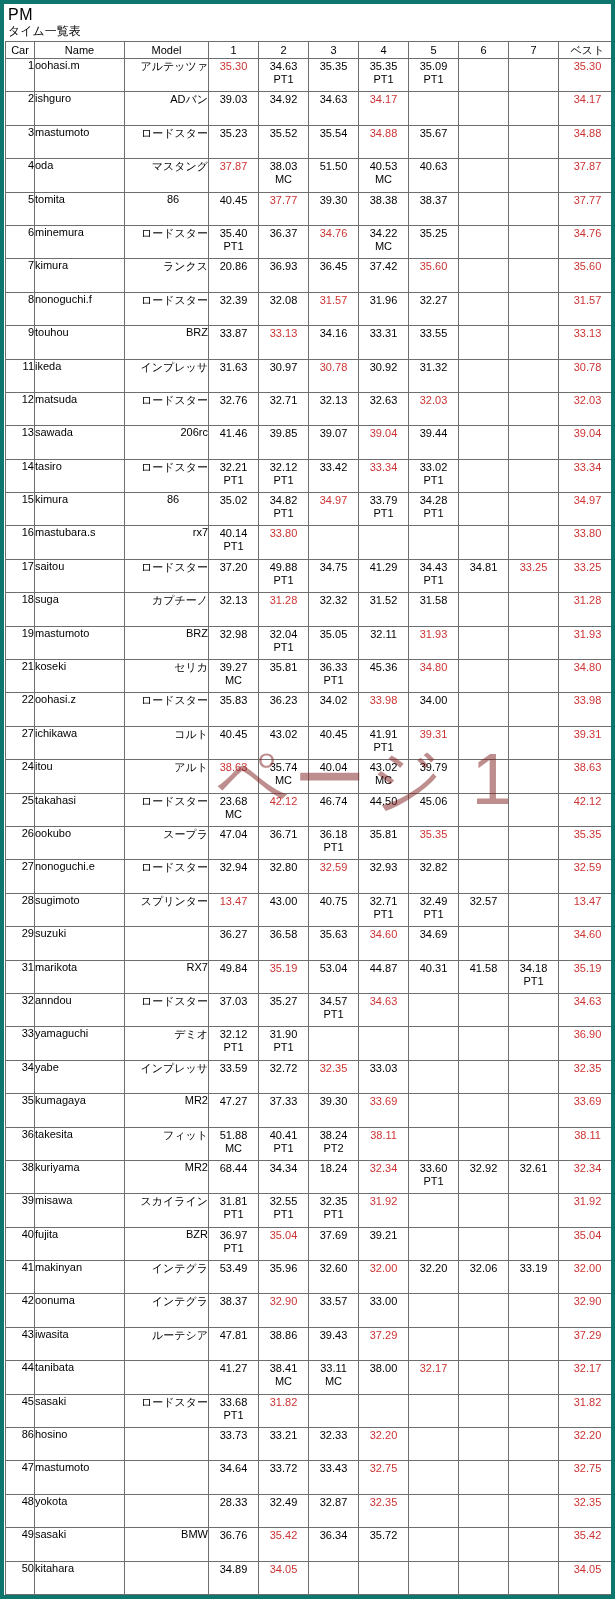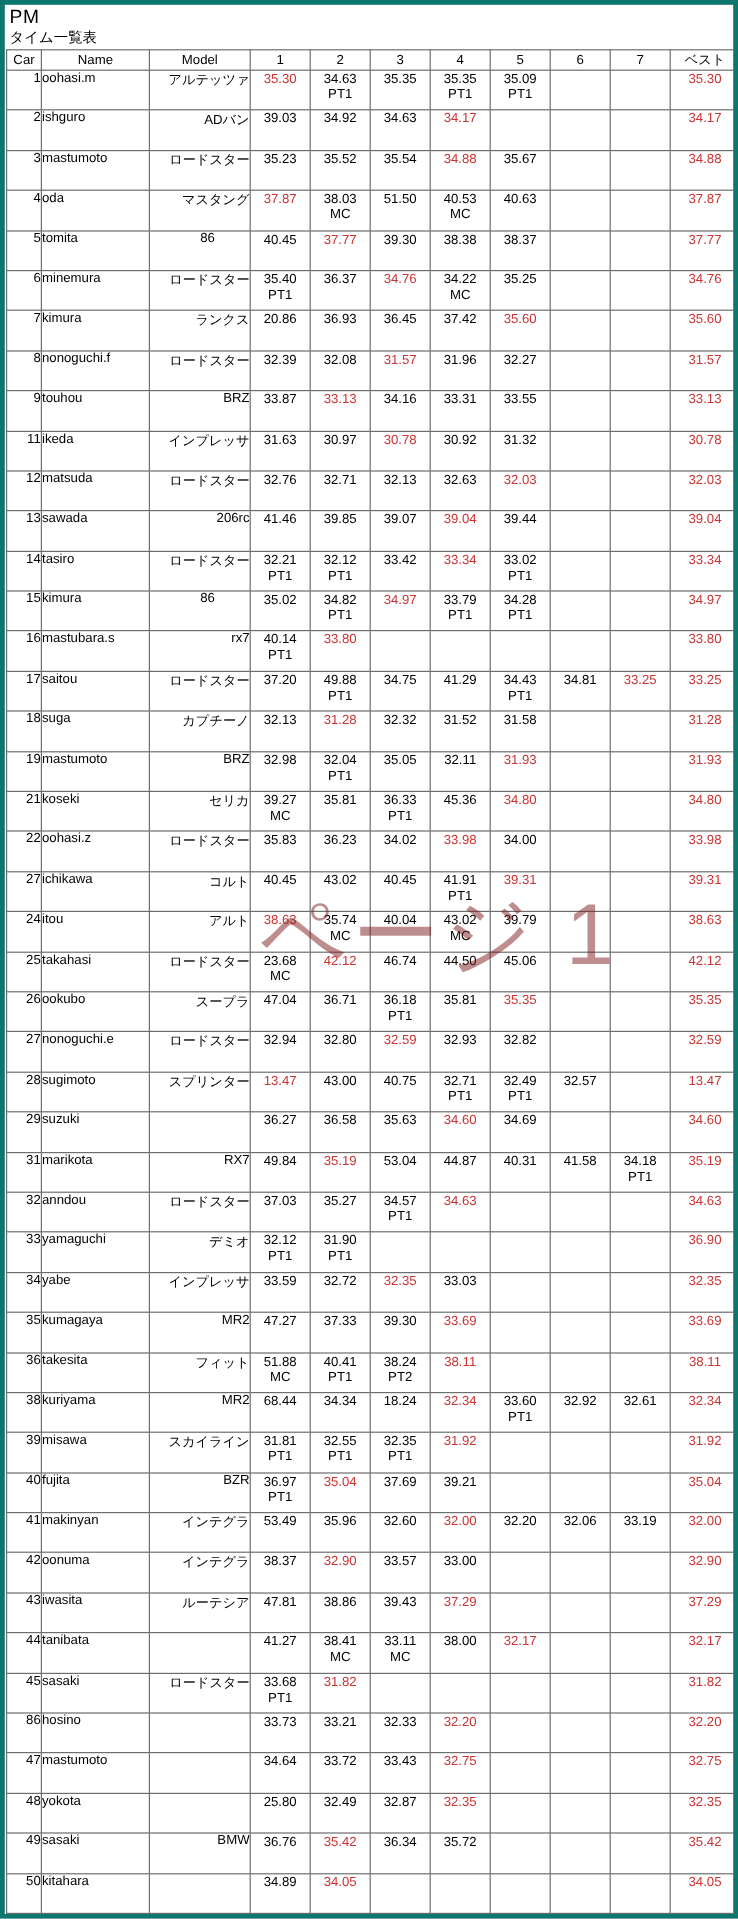--- a/index.html
+++ b/index.html
@@ -1160,21 +1160,21 @@
           <td class="lap"></td>
           <td class="lap">
             <div class="val red">32.75</div>
           </td>
         </tr>
         <tr>
           <td class="car">48</td>
           <td class="name">yokota</td>
           <td class="model"></td>
           <td class="lap">
-            <div class="val">25.80</div>
+            <div class="val">28.33</div>
           </td>
           <td class="lap">
             <div class="val">32.49</div>
           </td>
           <td class="lap">
             <div class="val">32.87</div>
           </td>
           <td class="lap">
             <div class="val red">32.35</div>
           </td>

